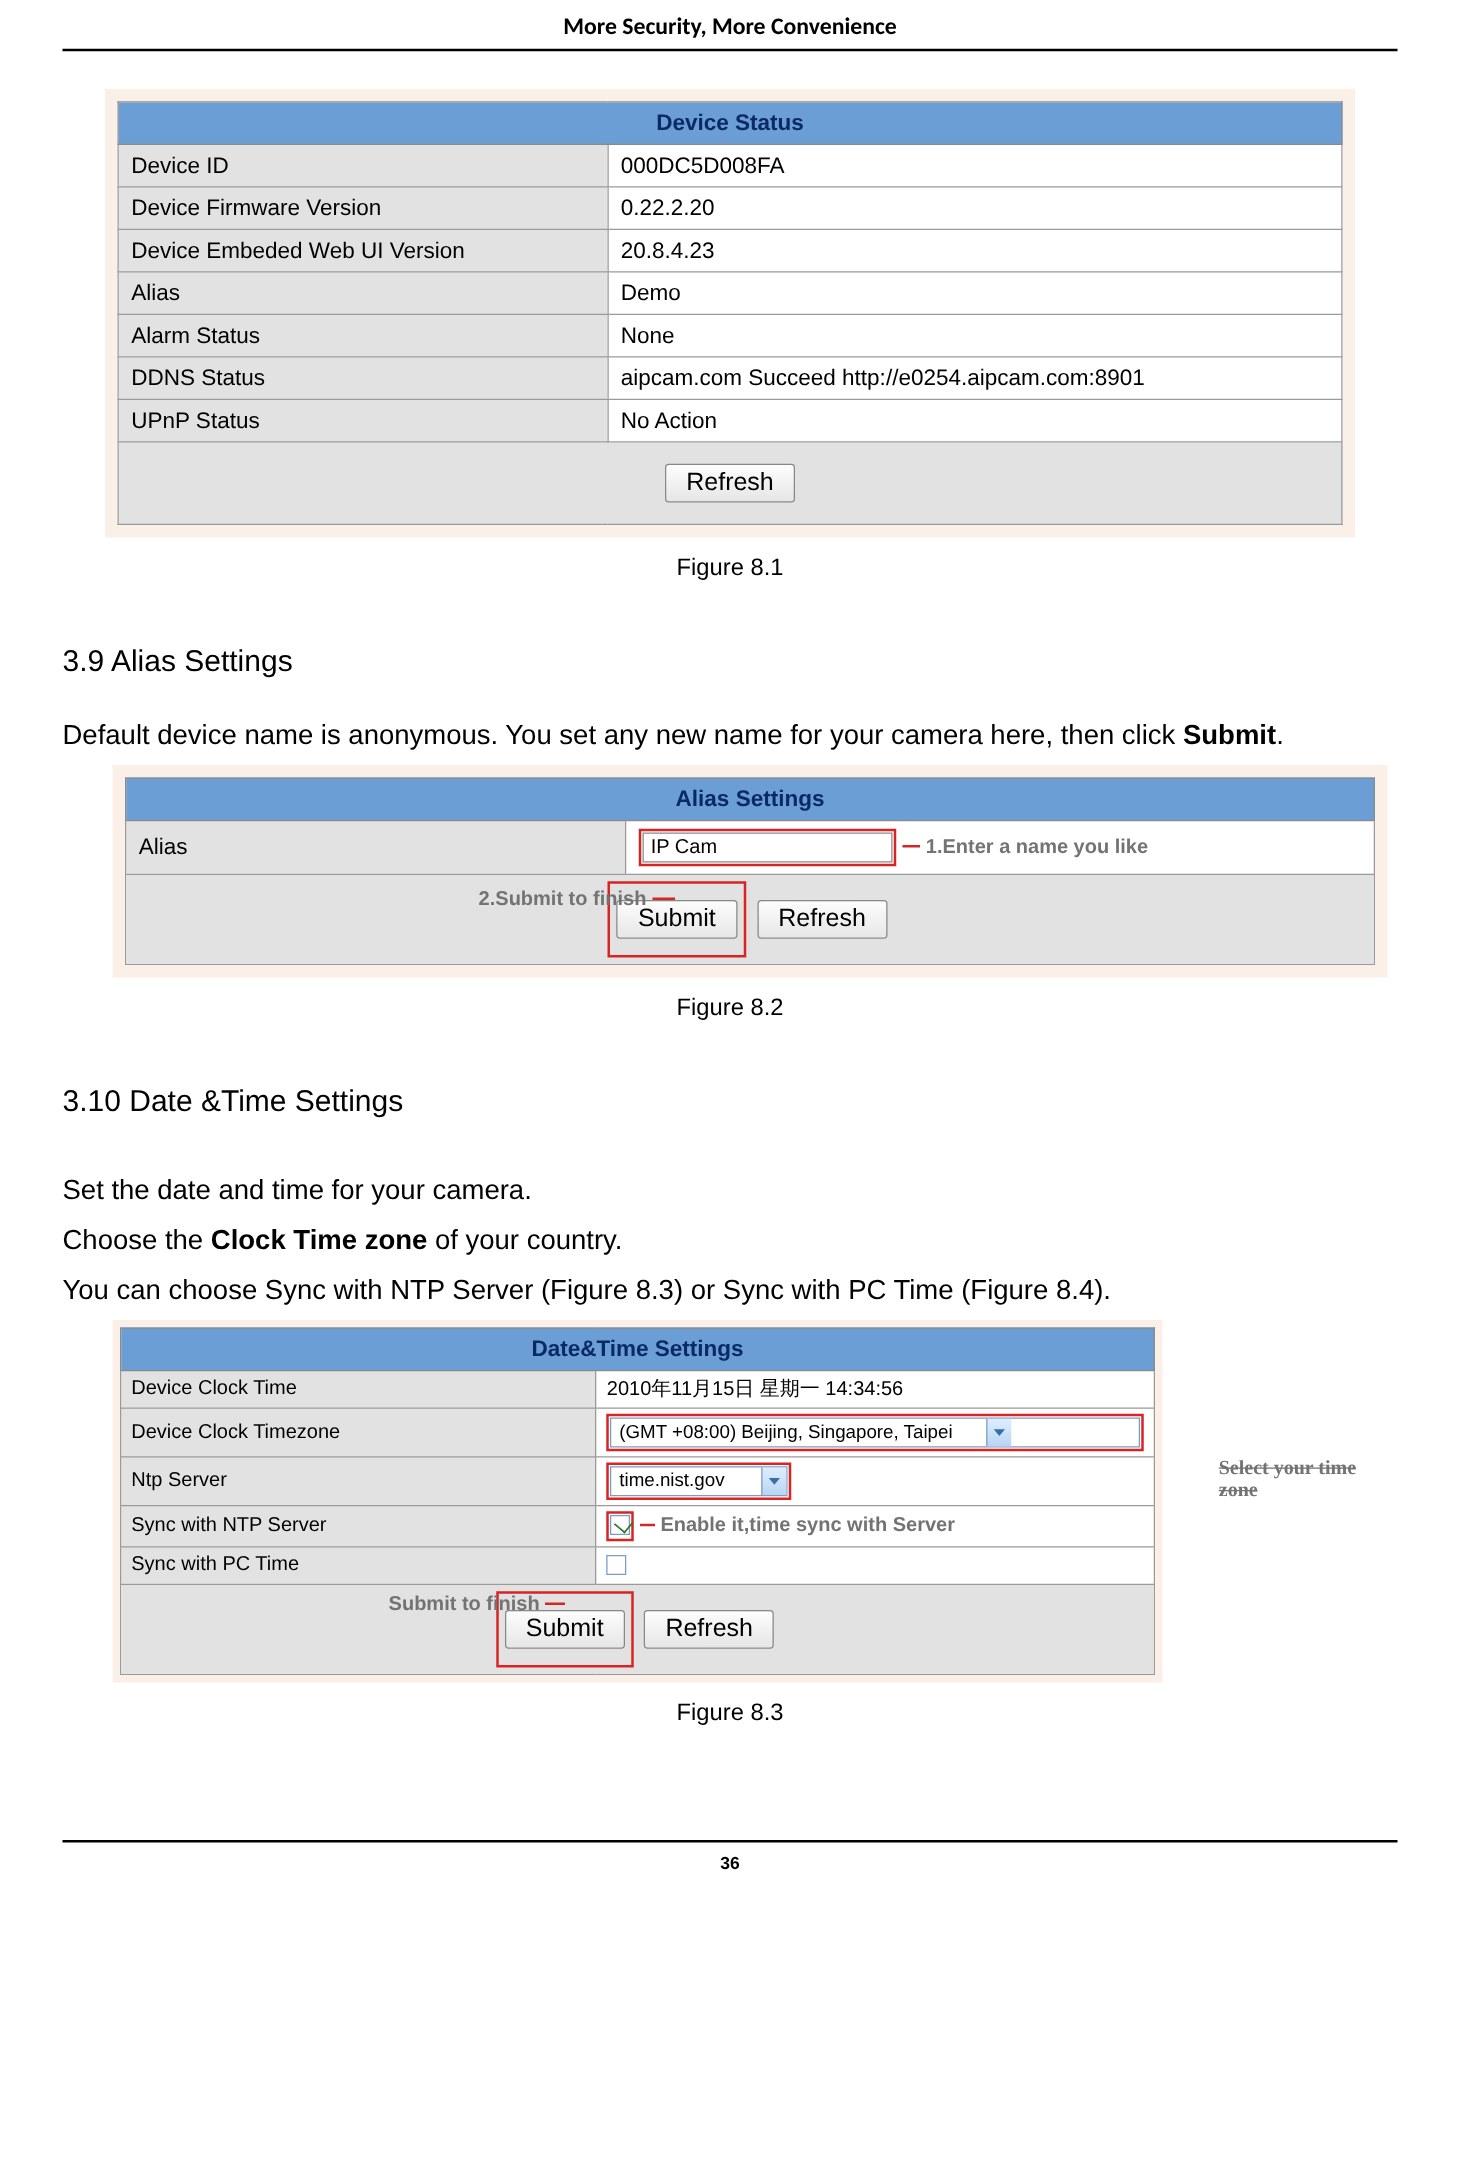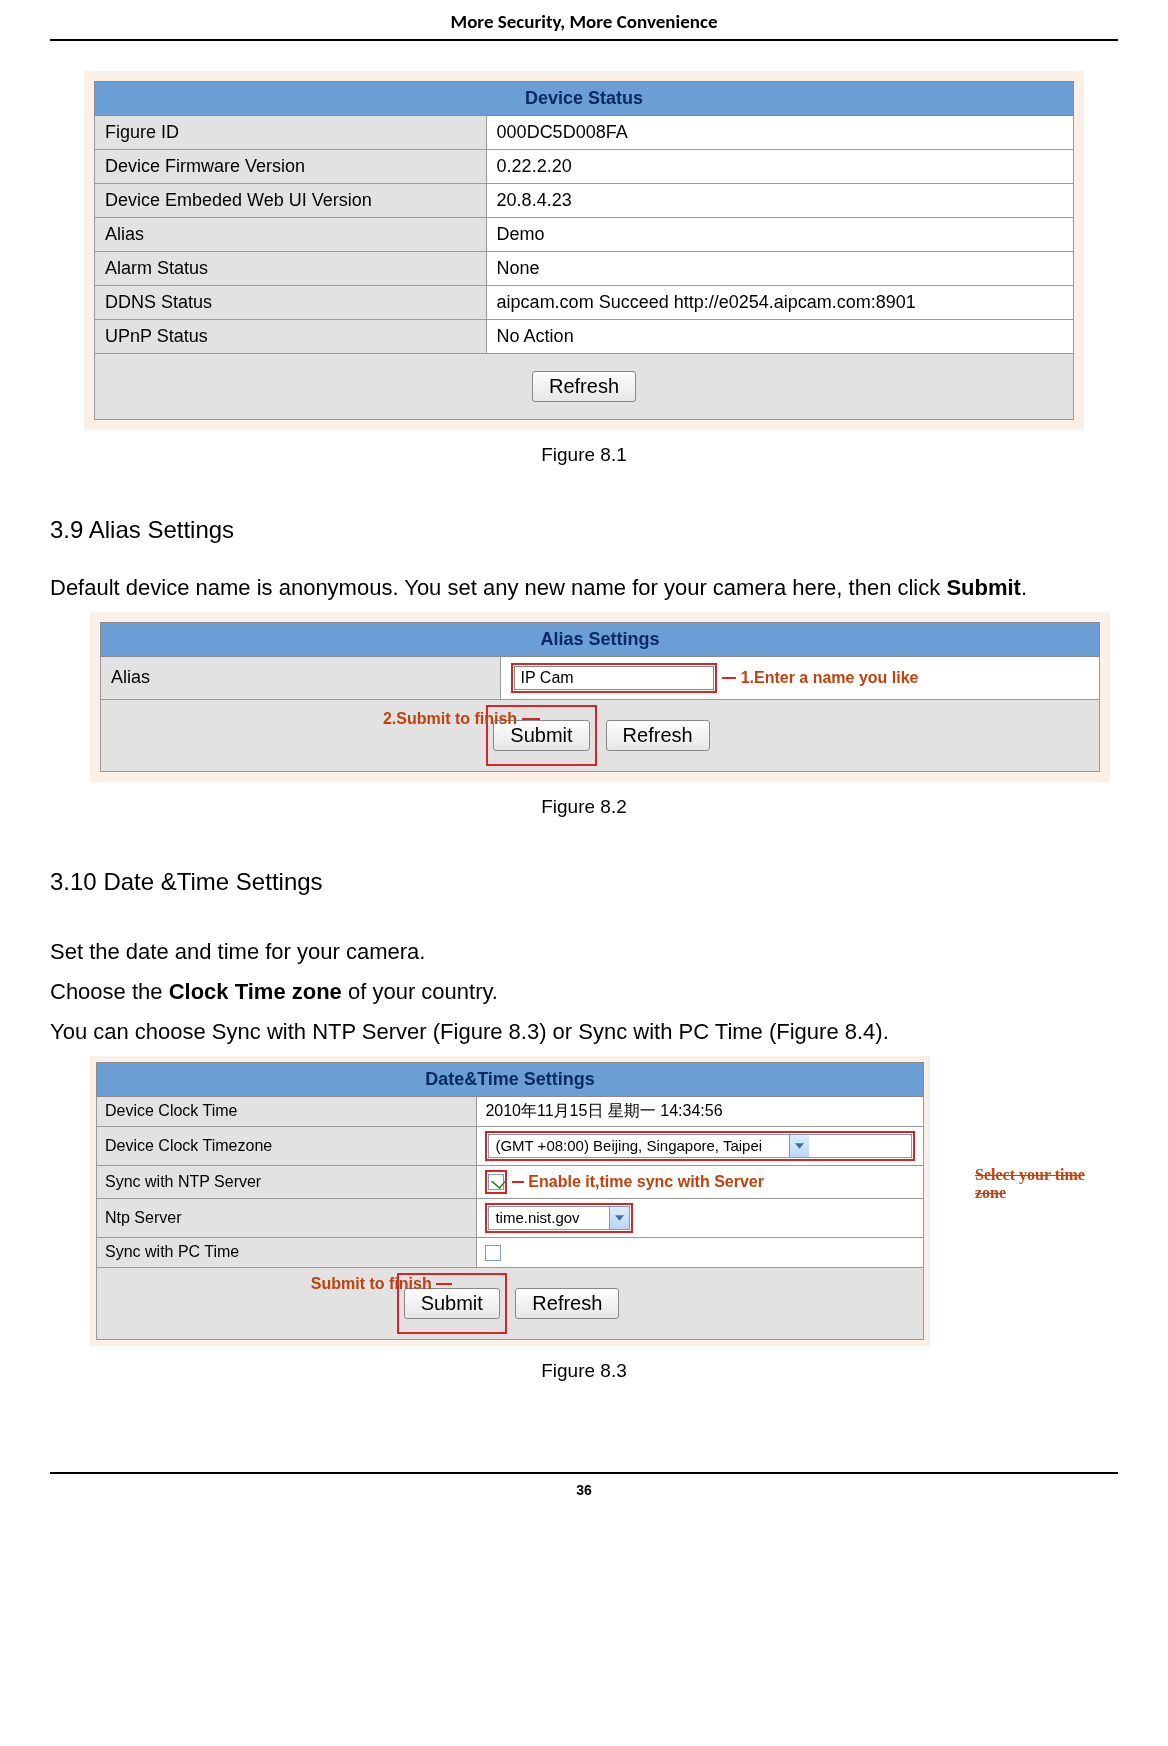--- a/index.html
+++ b/index.html
@@ -122,21 +122,21 @@
   }
   .checkbox.checked::after {
     content: "";
     position: absolute;
     left: 2px; top: -2px;
     width: 14px; height: 14px;
     border-right: 2px solid #2a7a2a;
     border-bottom: 2px solid #2a7a2a;
     transform: rotate(40deg) scale(.7);
   }
-  .red-ann { color: #c2410c; font-weight: bold; font-size: 16px; }
+  .red-ann { color: #737373; font-weight: bold; font-size: 16px; }
   .red-box-tight { border: 2px solid #d82424; display:inline-block; padding:1px; }
   .ann-line { display:inline-block; height:2px; background:#d82424; vertical-align:middle; }
 
   
   .f82 { width: 100%; max-width: 1020px; margin: 0 auto; position: relative; }
   .f82 .panel-table { width: 100%; }
   .f82 td.value { position: relative; }
 
   
   .f83 { width: 840px; margin: 0 0 0 40px; position: relative; background:#fbf0e7; padding:6px; }
@@ -153,21 +153,21 @@
 
   <div class="doc-header">More Security, More Convenience</div>
 
   <div class="fig-wrap f81">
     <table class="panel-table">
       <tbody>
           <tr>
             <th class="title" colspan="2">Device Status</th>
           </tr>
       <tr>
-            <td class="label">Figure ID</td>
+            <td class="label">Device ID</td>
             <td>000DC5D008FA</td>
           </tr>
       <tr>
             <td class="label">Device Firmware Version</td>
             <td>0.22.2.20</td>
           </tr>
       <tr>
             <td class="label">Device Embeded Web UI Version</td>
             <td>20.8.4.23</td>
           </tr>
@@ -262,42 +262,42 @@
                 <span class="arrow">
                       <svg viewBox="0 0 10 6">
                         <path d="M0 0 L5 6 L10 0 Z" fill="#3b6ea5"></path>
                       </svg>
                     </span>
               </span>
             </span>
           </td>
         </tr>
         <tr>
-          <td class="label">Sync with NTP Server</td>
-          <td>
-            <span class="red-box-tight">
-              <span class="checkbox checked"></span>
-            </span>
-            <span class="ann-line" style="width:12px;"></span>
-            <span class="red-ann">Enable it,time sync with Server</span>
-          </td>
-        </tr>
-        <tr>
           <td class="label">Ntp Server</td>
           <td>
             <span class="red-box-tight">
               <span class="sel-box">
                 <span class="val" style="min-width:120px;">time.nist.gov</span>
                 <span class="arrow">
                       <svg viewBox="0 0 10 6">
                         <path d="M0 0 L5 6 L10 0 Z" fill="#3b6ea5"></path>
                       </svg>
                     </span>
               </span>
             </span>
+          </td>
+        </tr>
+        <tr>
+          <td class="label">Sync with NTP Server</td>
+          <td>
+            <span class="red-box-tight">
+              <span class="checkbox checked"></span>
+            </span>
+            <span class="ann-line" style="width:12px;"></span>
+            <span class="red-ann">Enable it,time sync with Server</span>
           </td>
         </tr>
         <tr>
           <td class="label">Sync with PC Time</td>
           <td>
             <span class="checkbox"></span>
           </td>
         </tr>
         <tr class="button-row">
               <td colspan="2" style="position:relative;">

